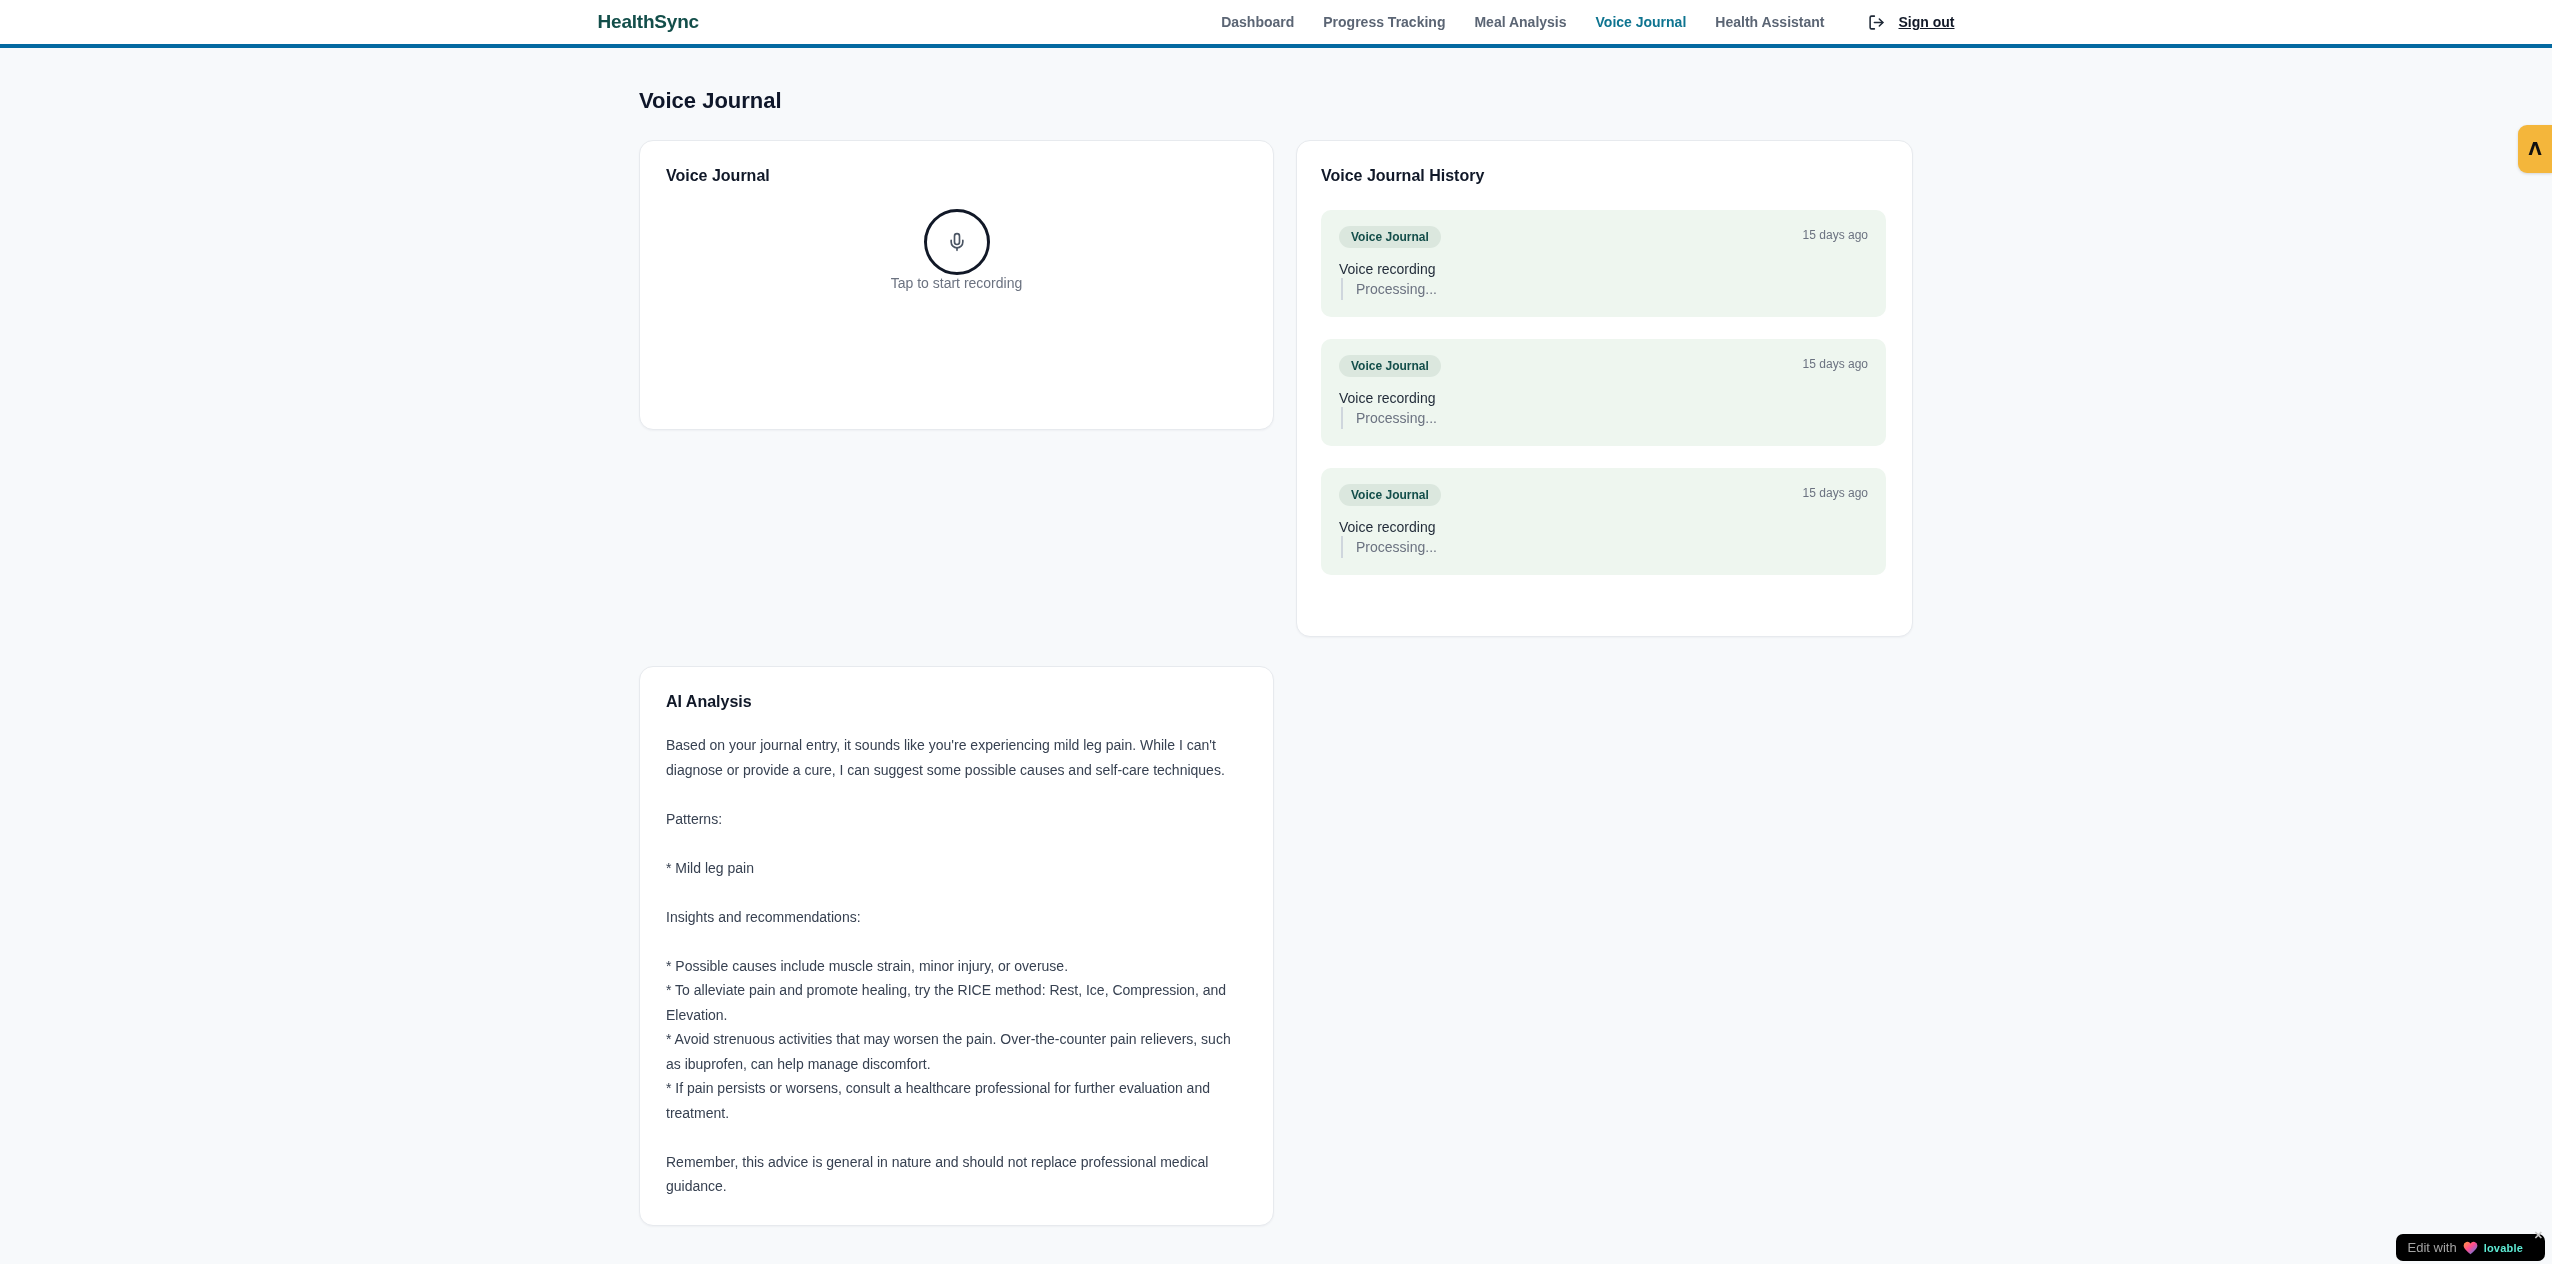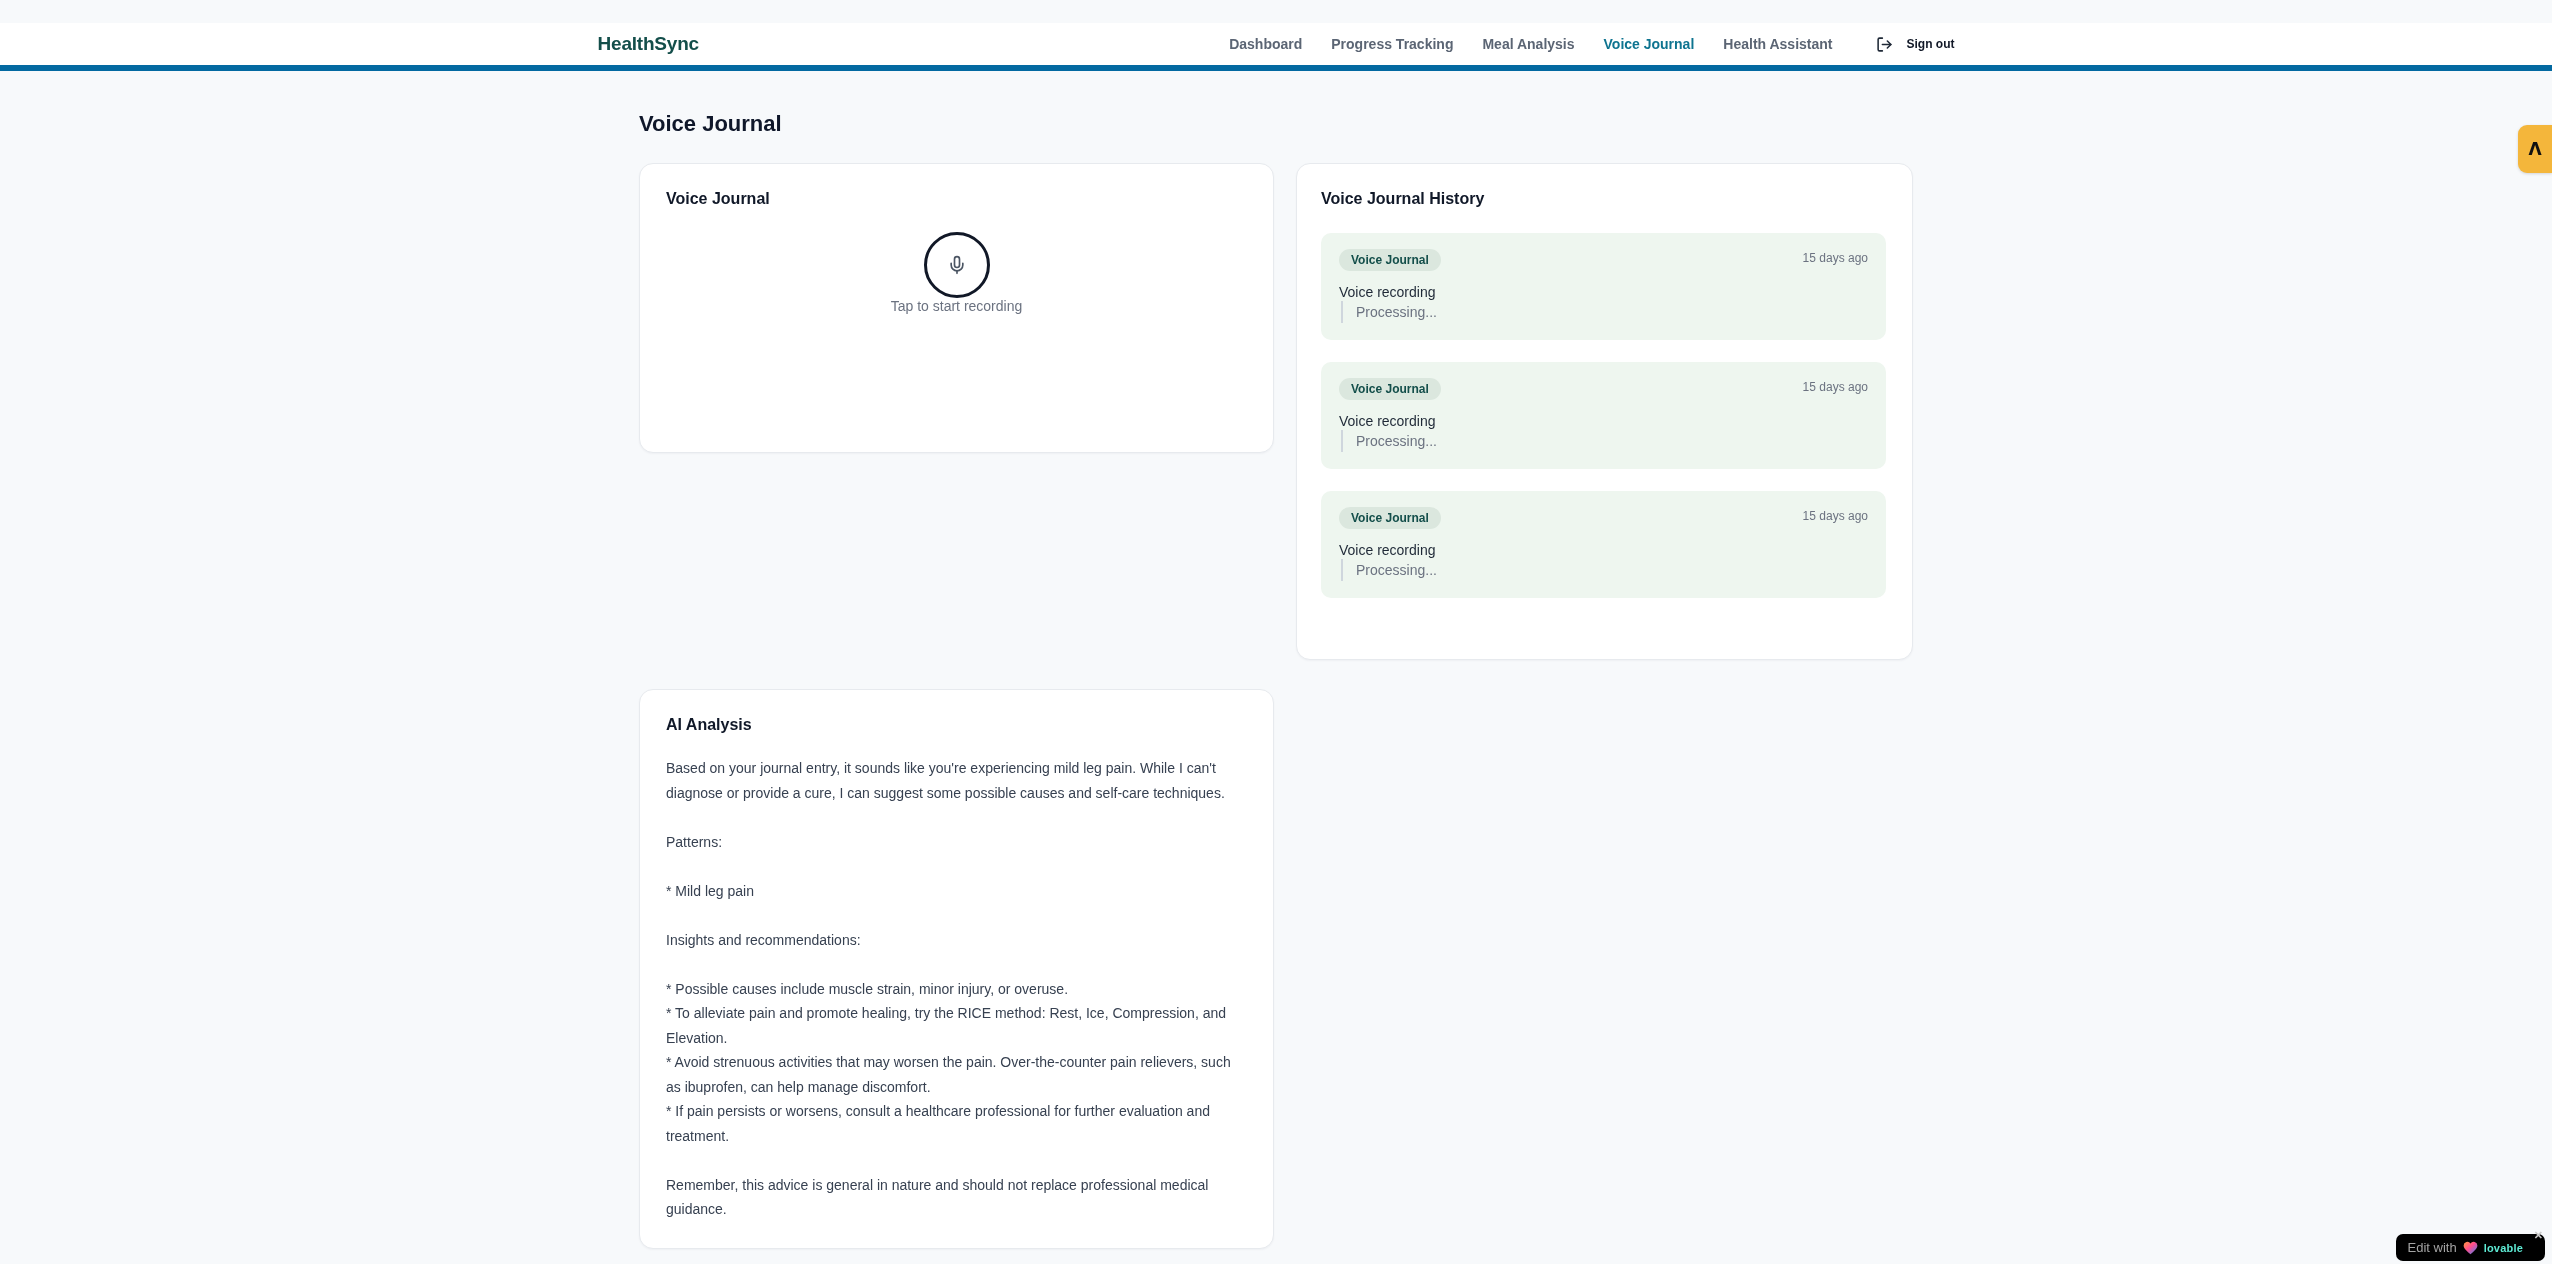--- a/index.html
+++ b/index.html
@@ -8,22 +8,21 @@
     font-family: "Liberation Sans", sans-serif;
     background: #f7f9fb;
     color: #111827;
     position: relative;
   }
 
   
   .header {
     height: 48px;
     background: #ffffff;
-    border-bottom: 6px solid #0369a1;
-    margin-top: 23px;
+    border-bottom: 4px solid #0369a1;
   }
   .header-inner {
     width: 1357px;
     margin: 0 auto;
     height: 100%;
     display: flex;
     align-items: center;
     justify-content: space-between;
   }
   .logo {
@@ -47,21 +46,21 @@
   }
   .nav-link.active { color: #0e7490; }
   .signout {
     display: flex;
     align-items: center;
     gap: 14px;
     margin-left: 14px;
     cursor: pointer;
   }
   .signout-icon { width: 17px; height: 17px; display: block; color: #1f2937; }
-  .signout-label { font-size: 12px; font-weight: 600; color: #111827; }
+  .signout-label { font-size: 14px; font-weight: 600; color: #111827; text-decoration: underline; }
 
   
   .main {
     width: 1274px;
     margin: 0 auto;
     padding-top: 40px;
   }
   .page-title {
     font-size: 22px;
     font-weight: 700;

